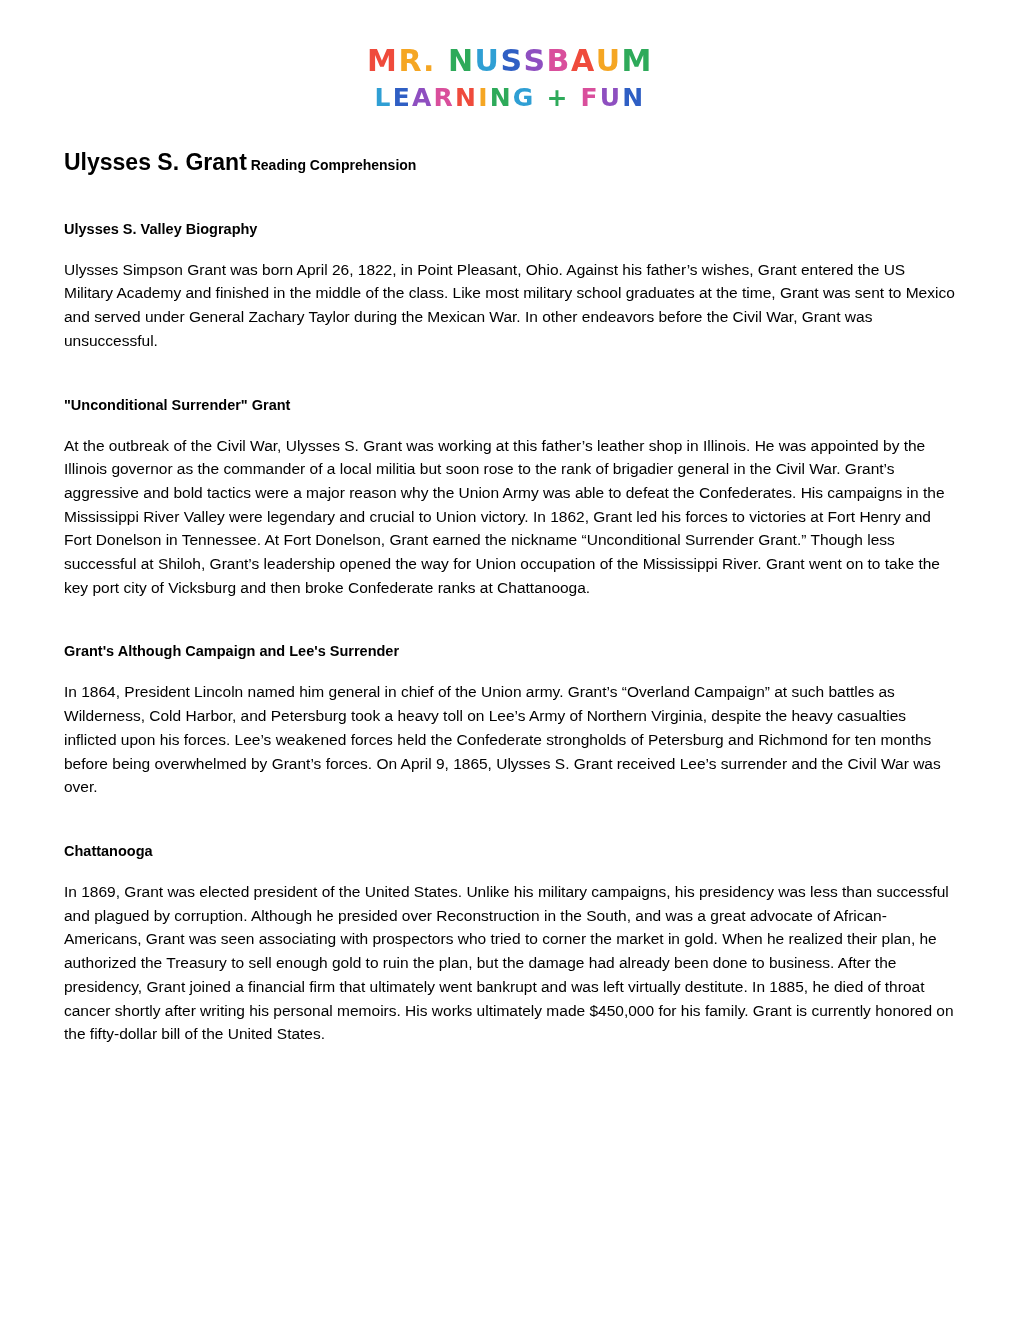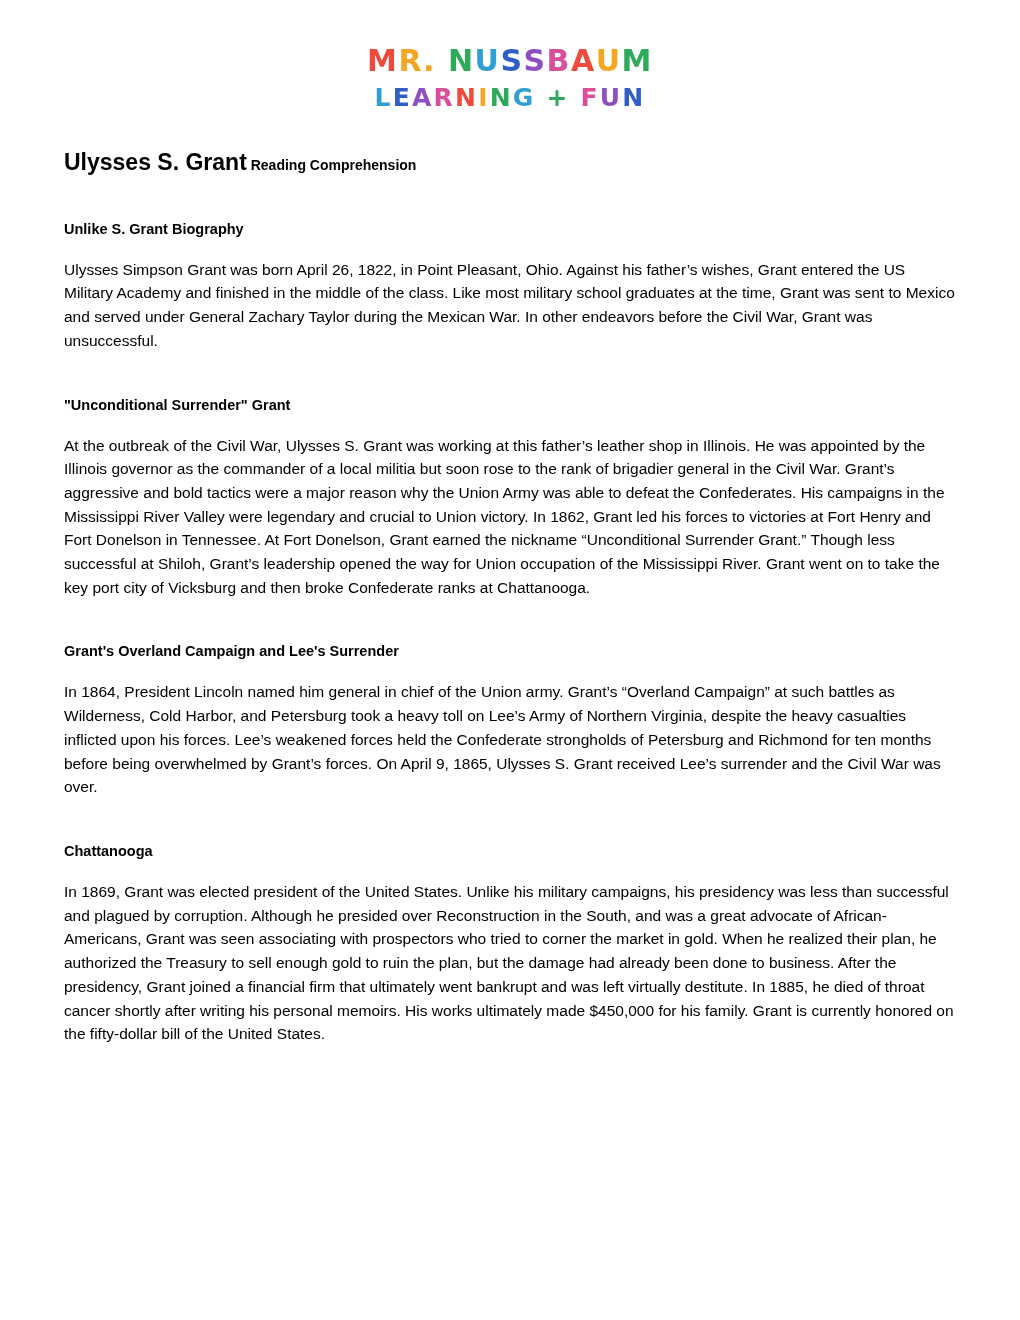--- a/index.html
+++ b/index.html
@@ -90,26 +90,26 @@
     <div class="logo-sub"><span style="color: rgb(47, 159, 212);">L</span><span style="color: rgb(47, 95, 196);">E</span><span style="color: rgb(142, 79, 192);">A</span><span style="color: rgb(217, 79, 156);">R</span><span style="color: rgb(239, 75, 60);">N</span><span style="color: rgb(245, 166, 35);">I</span><span style="color: rgb(46, 170, 90);">N</span><span style="color: rgb(47, 159, 212);">G</span><span style="color: rgb(0, 0, 0);">&nbsp;</span><span style="color: rgb(46, 170, 90);">+</span><span style="color: rgb(0, 0, 0);">&nbsp;</span><span style="color: rgb(217, 79, 156);">F</span><span style="color: rgb(142, 79, 192);">U</span><span style="color: rgb(47, 95, 196);">N</span></div>
   </div>
 
   <div class="content">
 
     <div class="doc-title">
       <span class="title-main">Ulysses S. Grant</span><span class="title-sub"> Reading Comprehension</span>
     </div>
 
 
-    <h2 class="section-heading">Unlike S. Grant Biography</h2>
+    <h2 class="section-heading">Ulysses S. Valley Biography</h2>
     <p class="para">Ulysses Simpson Grant was born April 26, 1822, in Point Pleasant, Ohio. Against his father’s wishes, Grant entered the US Military Academy and finished in the middle of the class. Like most military school graduates at the time, Grant was sent to Mexico and served under General Zachary Taylor during the Mexican War. In other endeavors before the Civil War, Grant was unsuccessful.</p>
 
     <h2 class="section-heading">"Unconditional Surrender" Grant</h2>
     <p class="para">At the outbreak of the Civil War, Ulysses S. Grant was working at this father’s leather shop in Illinois. He was appointed by the Illinois governor as the commander of a local militia but soon rose to the rank of brigadier general in the Civil War. Grant’s aggressive and bold tactics were a major reason why the Union Army was able to defeat the Confederates. His campaigns in the Mississippi River Valley were legendary and crucial to Union victory. In 1862, Grant led his forces to victories at Fort Henry and Fort Donelson in Tennessee. At Fort Donelson, Grant earned the nickname “Unconditional Surrender Grant.” Though less successful at Shiloh, Grant’s leadership opened the way for Union occupation of the Mississippi River. Grant went on to take the key port city of Vicksburg and then broke Confederate ranks at Chattanooga.</p>
 
-    <h2 class="section-heading">Grant's Overland Campaign and Lee's Surrender</h2>
+    <h2 class="section-heading">Grant's Although Campaign and Lee's Surrender</h2>
     <p class="para">In 1864, President Lincoln named him general in chief of the Union army. Grant’s “Overland Campaign” at such battles as Wilderness, Cold Harbor, and Petersburg took a heavy toll on Lee’s Army of Northern Virginia, despite the heavy casualties inflicted upon his forces. Lee’s weakened forces held the Confederate strongholds of Petersburg and Richmond for ten months before being overwhelmed by Grant’s forces. On April 9, 1865, Ulysses S. Grant received Lee’s surrender and the Civil War was over.</p>
 
     <h2 class="section-heading">Chattanooga</h2>
     <p class="para">In 1869, Grant was elected president of the United States. Unlike his military campaigns, his presidency was less than successful and plagued by corruption. Although he presided over Reconstruction in the South, and was a great advocate of African-Americans, Grant was seen associating with prospectors who tried to corner the market in gold. When he realized their plan, he authorized the Treasury to sell enough gold to ruin the plan, but the damage had already been done to business. After the presidency, Grant joined a financial firm that ultimately went bankrupt and was left virtually destitute. In 1885, he died of throat cancer shortly after writing his personal memoirs. His works ultimately made $450,000 for his family. Grant is currently honored on the fifty-dollar bill of the United States.</p>
 
   </div>
 </div>
 
 </body></html>

